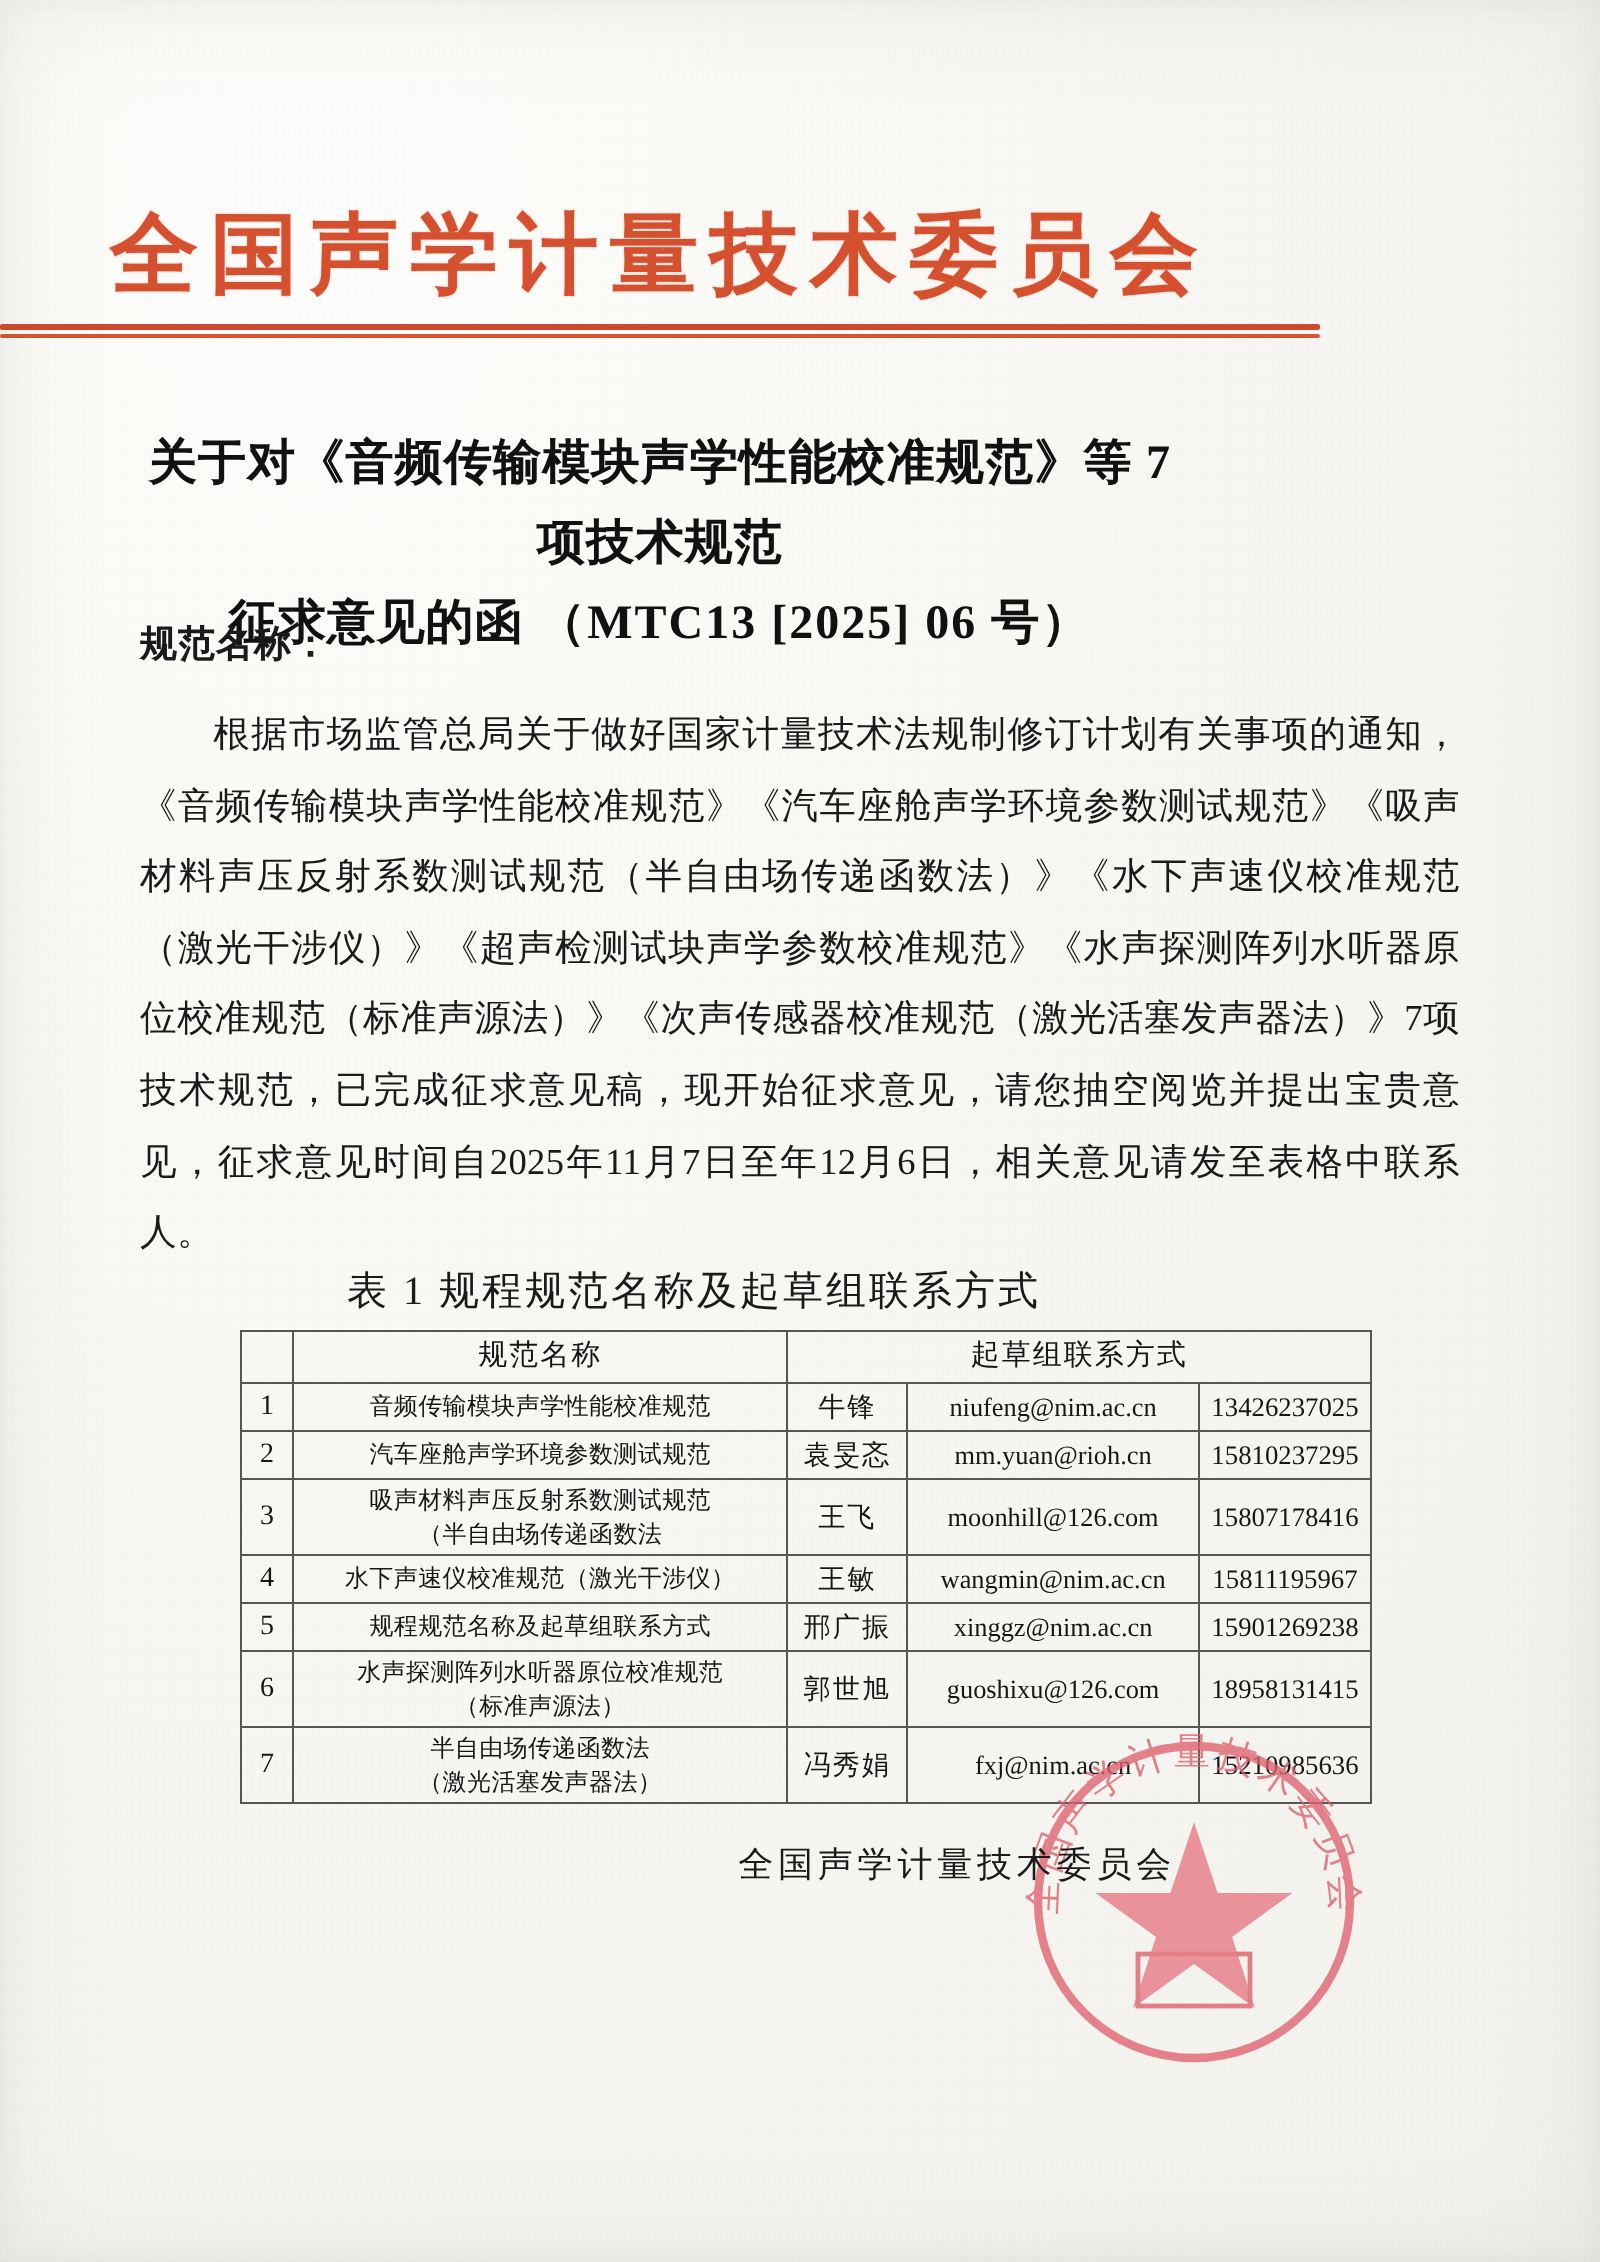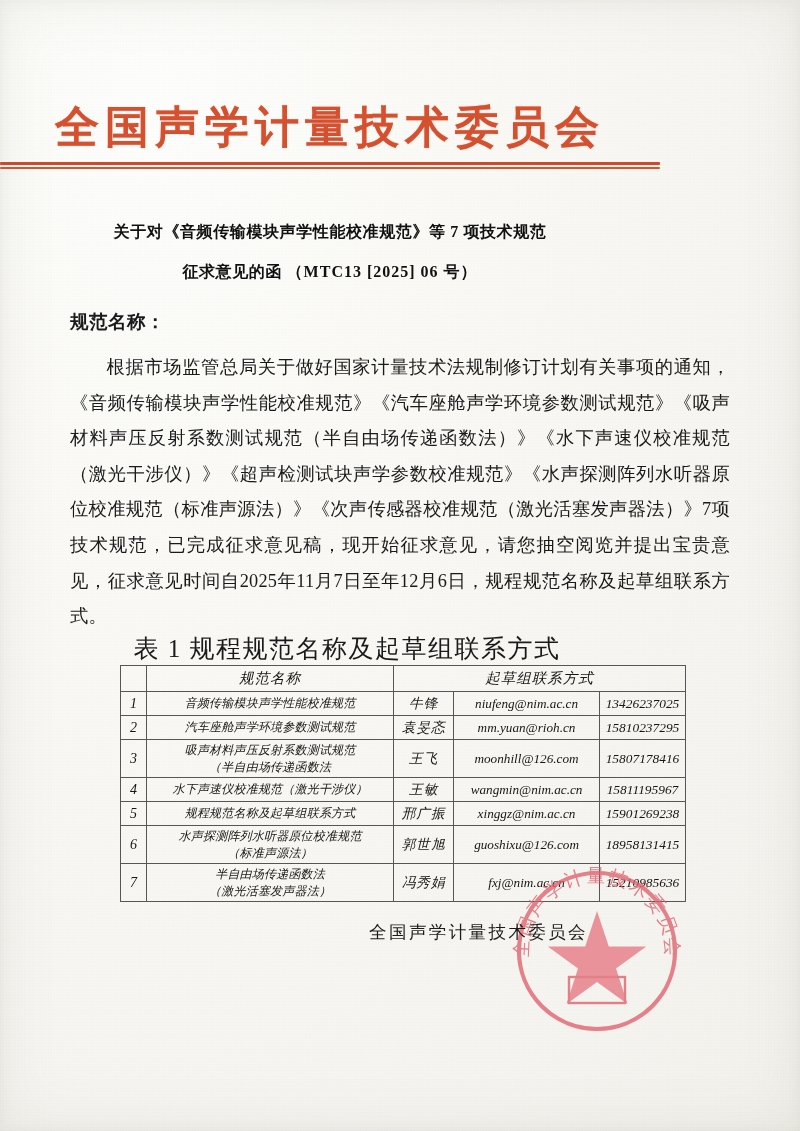--- a/index.html
+++ b/index.html
@@ -52,21 +52,21 @@
     width:660px;margin:10px auto 0 auto;
   }
   .lh-rule-thick{height:2.5px;background:#cf4a2c;border-radius:1px;}
   .lh-rule-thin{height:1.4px;background:#d4552f;margin-top:2.5px;border-radius:1px;}
 
   
   .doc-title{
     position:absolute;left:62px;right:62px;top:196px;
     text-align:center;
     font-weight:bold;
-    font-size:16px;
+    font-size:24px;
     line-height:40px;
     letter-spacing:.6px;
     color:#111;
   }
   .doc-title .line2{display:block;}
   .docnum{font-family:"Liberation Serif","DejaVu Serif",serif;letter-spacing:1px;}
 
   
   .salutation{
     position:absolute;left:70px;top:293px;
@@ -80,31 +80,30 @@
     text-align:justify;
     text-justify:inter-ideograph;
   }
   .body-text p{margin:0;}
   .body-text .indent{text-indent:2em;}
 
   
   .table-caption{
     position:absolute;left:0;right:0;top:616px;
     text-align:center;
-    font-size:25px;
+    font-size:20px;
     letter-spacing:1.5px;
     padding-left:34px;
   }
   .spec-table{
     position:absolute;left:120px;top:649px;
     width:566px;
     border-collapse:collapse;
     font-size:13.4px;
     color:#161616;
-    font-style:italic;
   }
   .spec-table td,.spec-table th{
     border:1px solid #565656;
     padding:1px 2px;
     text-align:center;
     vertical-align:middle;
     font-weight:normal;
     line-height:17px;
   }
   .spec-table thead th{
@@ -168,21 +167,21 @@
       <span>关于对《音频传输模块声学性能校准规范》等 7 项技术规范</span>
       <span class="line2">
         <span>征求意见的函</span>
         <span class="docnum">（MTC13 [2025] 06 号）</span>
       </span>
     </div>
 
     <div class="salutation">规范名称：</div>
 
     <div class="body-text">
-      <p class="indent">根据市场监管总局关于做好国家计量技术法规制修订计划有关事项的通知，《音频传输模块声学性能校准规范》《汽车座舱声学环境参数测试规范》《吸声材料声压反射系数测试规范（半自由场传递函数法）》《水下声速仪校准规范（激光干涉仪）》《超声检测试块声学参数校准规范》《水声探测阵列水听器原位校准规范（标准声源法）》《次声传感器校准规范（激光活塞发声器法）》7项技术规范，已完成征求意见稿，现开始征求意见，请您抽空阅览并提出宝贵意见，征求意见时间自2025年11月7日至年12月6日，规程规范名称及起草组联系方式。</p>
+      <p class="indent">根据市场监管总局关于做好国家计量技术法规制修订计划有关事项的通知，《音频传输模块声学性能校准规范》《汽车座舱声学环境参数测试规范》《吸声材料声压反射系数测试规范（半自由场传递函数法）》《水下声速仪校准规范（激光干涉仪）》《超声检测试块声学参数校准规范》《水声探测阵列水听器原位校准规范（标准声源法）》《次声传感器校准规范（激光活塞发声器法）》7项技术规范，已完成征求意见稿，现开始征求意见，请您抽空阅览并提出宝贵意见，征求意见时间自2025年11月7日至年12月6日，相关意见请发至表格中联系人。</p>
     </div>
 
     <div class="table-caption">表 1  规程规范名称及起草组联系方式</div>
 
     <table class="spec-table">
       <colgroup>
         <col class="col-no">
           <col class="col-name">
           <col class="col-person">
           <col class="col-email">

